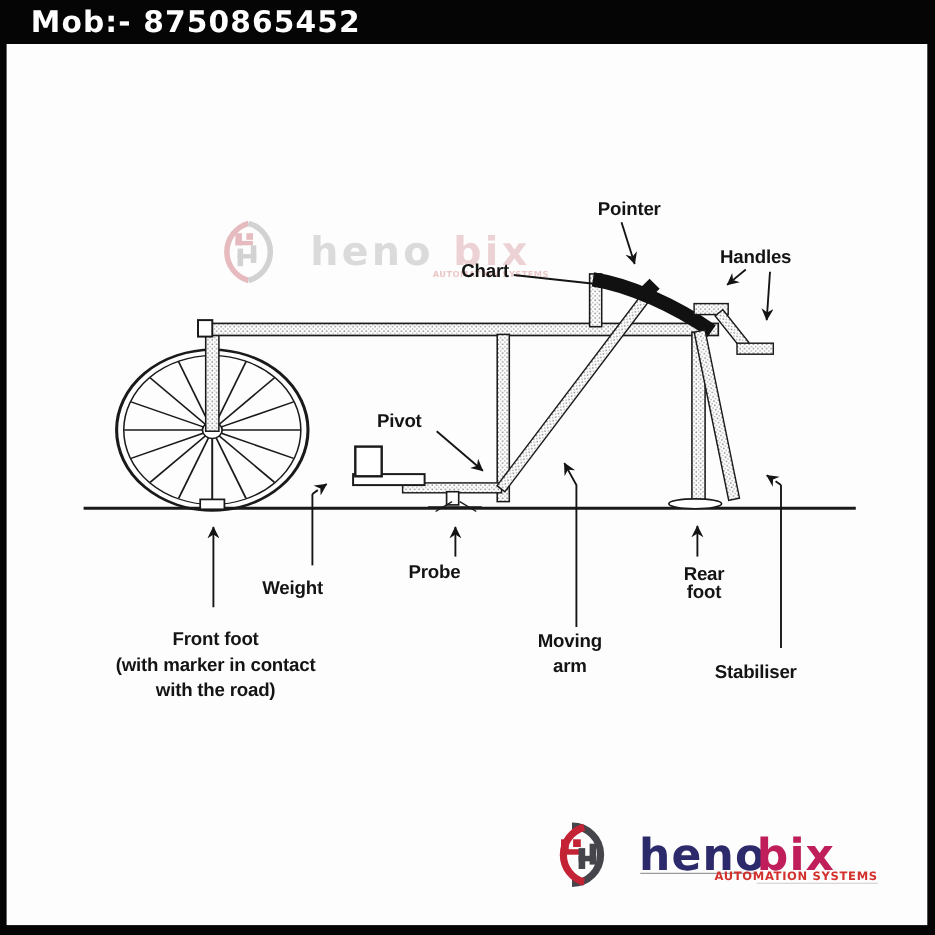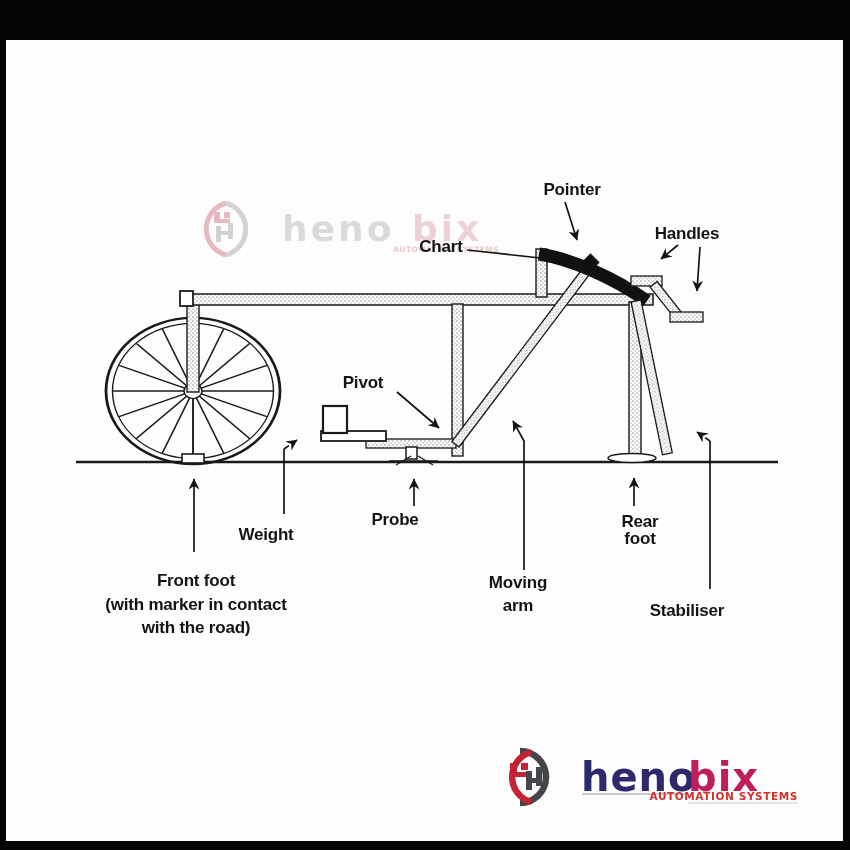--- a/index.html
+++ b/index.html
@@ -12,20 +12,23 @@
   .content{position:absolute;left:6px;top:40px;width:837px;height:801px;background:#fdfdfd;}
   svg text{font-family:"Liberation Sans",sans-serif;}
   .lbl{font-size:17px;font-weight:700;fill:#141414;letter-spacing:-0.2px;}
   .brandfont{font-family:"DejaVu Sans",sans-serif;font-weight:bold;}
 </style>
 </head>
 <body>
 
 <div class="page">
 
+  <div class="header">
+    <span>Mob:- 8750865452</span>
+  </div>
 
   <div class="content">
     <svg width="837" height="801" viewBox="6 40 837 801">
       <defs>
         <pattern id="st" width="4" height="4" patternUnits="userSpaceOnUse">
           <rect width="4" height="4" fill="#ffffff"></rect>
           <circle cx="1" cy="1" r="0.8" fill="#8f8f8f"></circle>
           <circle cx="3" cy="3" r="0.7" fill="#a5a5a5"></circle>
         </pattern>
         <marker id="ah" markerWidth="13" markerHeight="12" refX="10.5" refY="5.5" orient="auto" markerUnits="userSpaceOnUse">

